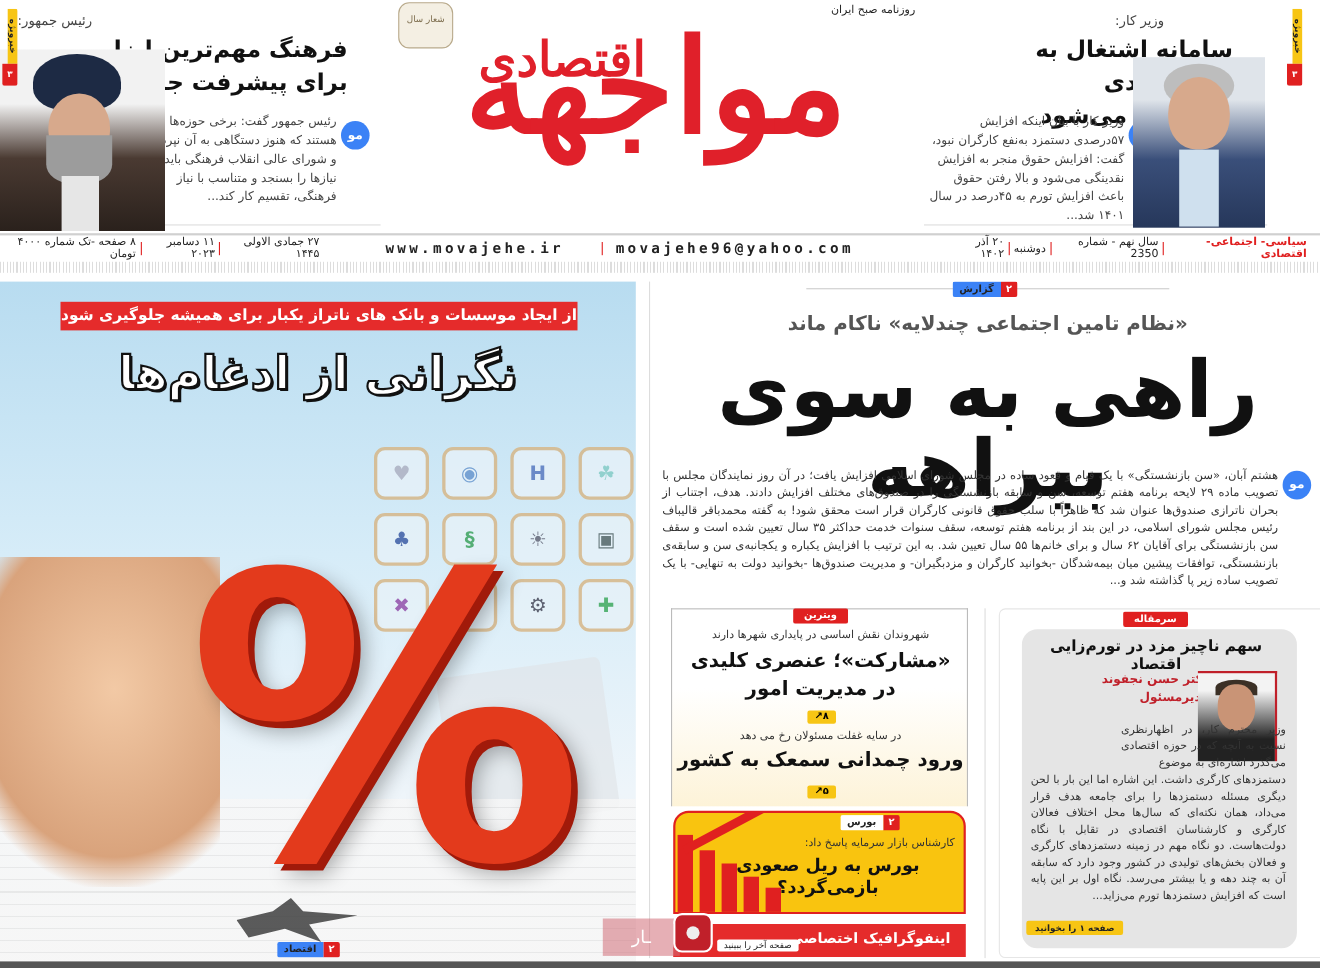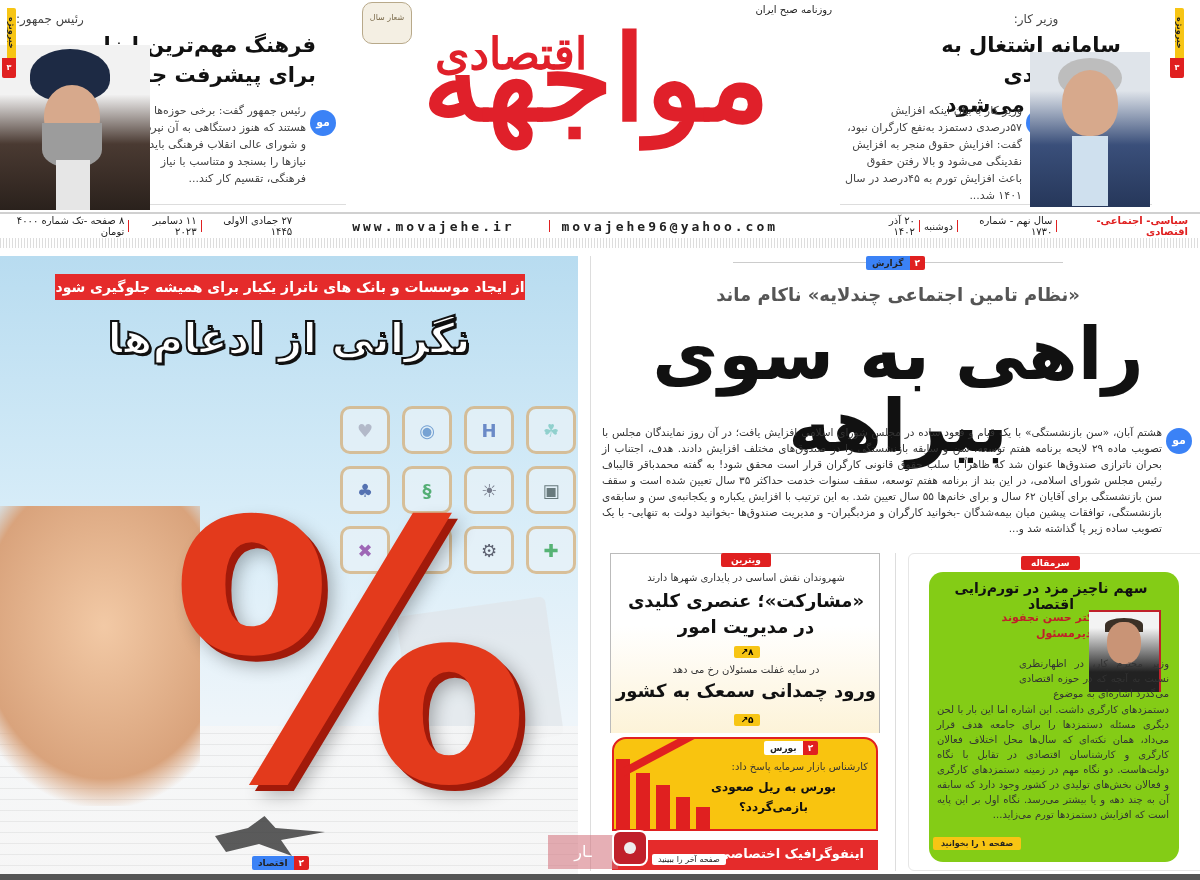--- a/index.html
+++ b/index.html
@@ -54,21 +54,21 @@
 
   
   .lead { position: absolute; left: 596px; top: 256px; width: 604px; height: 282px; }
   .lead .topline { position: absolute; left: 0; top: 6px; width: 330px; height: 1px; background: #ccc; left: 0; right: 0; margin: auto; }
   .lead .sub { position: absolute; left: 0; width: 604px; top: 28px; text-align: center; font-size: 18px; font-weight: bold; color: #555; }
   .lead .big { position: absolute; left: 0; width: 604px; top: 62px; text-align: center; font-size: 72px; font-weight: bold; color: #111; line-height: 1; letter-spacing: -1px; }
   .lead .text { position: absolute; left: 6px; top: 168px; width: 560px; font-size: 10.5px; line-height: 16px; color: #333; text-align: justify; }
 
   
   .editorial { position: absolute; left: 908px; top: 553px; width: 330px; height: 318px; border: 1px solid #e6e6e6; border-radius: 6px; background: #fff; }
-  .editorial .inner { position: absolute; left: 20px; top: 18px; width: 250px; height: 290px; background: #84cc16; border-radius: 14px; }
+  .editorial .inner { position: absolute; left: 20px; top: 18px; width: 250px; height: 290px; background: #e5e5e5; border-radius: 14px; }
   .editorial .head { position: absolute; right: 10px; top: 8px; width: 236px; text-align: center; font-size: 14px; font-weight: bold; color: #111; }
   .editorial .author { position: absolute; right: 80px; top: 38px; font-size: 11px; font-weight: bold; color: #c0202a; text-align: right; line-height: 16px; }
   .editorial .photo2 { position: absolute; left: 0px; top: 38px; width: 72px; height: 82px; border: 2px solid #c0202a; border-left: none; border-bottom: none; background: linear-gradient(180deg, #f3f3f3 0 20%, #222 75%); overflow: hidden; }
   .editorial .photo2 .f { position: absolute; left: 18px; top: 10px; width: 34px; height: 42px; border-radius: 45%; background: #c99476; }
   .editorial .photo2 .h { position: absolute; left: 16px; top: 6px; width: 38px; height: 14px; border-radius: 50% 50% 0 0; background: #3b3026; }
   .editorial .text { position: absolute; right: 10px; top: 84px; width: 150px; font-size: 10px; line-height: 15px; color: #333; text-align: justify; }
   .editorial .text2 { position: absolute; right: 10px; top: 130px; width: 232px; font-size: 10px; line-height: 15px; color: #333; text-align: justify; }
   .editorial .more { position: absolute; left: 4px; bottom: 12px; background: #f7c514; font-size: 8px; font-weight: bold; padding: 2px 8px; color: #222; border-radius: 2px; }
 
   .window { position: absolute; left: 610px; top: 553px; width: 270px; height: 180px; border: 1px solid #bbb; border-bottom: none; background: linear-gradient(180deg, #fff 0 40%, #fdf3d8 100%); }
@@ -76,21 +76,21 @@
   .window .t { position: absolute; left: 0; width: 270px; top: 34px; text-align: center; font-size: 18px; font-weight: bold; color: #111; line-height: 26px; }
   .window .pg { position: absolute; left: 123px; width: 26px; height: 12px; background: #f7c514; font-size: 9px; text-align: center; line-height: 12px; font-weight: bold; border-radius: 2px; }
   .window .k2 { position: absolute; left: 0; width: 270px; top: 110px; text-align: center; font-size: 10px; color: #333; }
   .window .t2 { position: absolute; left: 0; width: 270px; top: 126px; text-align: center; font-size: 18px; font-weight: bold; color: #111; }
 
   .bourse { position: absolute; left: 612px; top: 737px; width: 266px; height: 94px; background: #f9c40f; border: 2px solid #e02020; border-radius: 14px 14px 0 0; overflow: hidden; }
   .bourse .bars { position: absolute; left: 2px; bottom: 0; display: flex; align-items: flex-end; gap: 6px; }
   .bourse .bars div { width: 14px; background: #e02020; }
   .bourse .arrow { position: absolute; left: 8px; top: 30px; width: 110px; height: 8px; background: #e02020; transform: rotate(-28deg); transform-origin: left center; }
   .bourse .k { position: absolute; right: 8px; top: 22px; font-size: 10px; color: #333; }
-  .bourse .t { position: absolute; right: 40px; top: 38px; font-size: 12px; font-weight: bold; color: #111; text-align: center; line-height: 20px; }
+  .bourse .t { position: absolute; right: 40px; top: 38px; font-size: 16px; font-weight: bold; color: #111; text-align: center; line-height: 20px; }
   .infog { position: absolute; left: 612px; top: 840px; width: 266px; height: 30px; background: #e52b2b; }
   .infog .t { position: absolute; right: 14px; top: 6px; font-size: 13px; font-weight: bold; color: #fff; }
   .infog .more { position: absolute; left: 40px; top: 14px; background: #fff; font-size: 8px; color: #222; padding: 1px 6px; border-radius: 2px; }
   .pin { position: absolute; left: 612px; top: 830px; width: 36px; height: 36px; border-radius: 8px; background: #c0202a; border: 2px solid #fff; }
   .pin::after { content: ""; position: absolute; left: 10px; top: 10px; width: 12px; height: 12px; border-radius: 50%; background: #eee; }
   .watermark { position: absolute; left: 548px; top: 835px; width: 70px; height: 34px; background: rgba(210,110,120,0.55); color: #fff; font-size: 16px; font-weight: normal; text-align: center; line-height: 34px; }
 
   .divider-v { position: absolute; width: 1px; background: #ddd; }
   .bottom-border { position: absolute; left: 0; top: 874px; width: 1200px; height: 6px; background: #555; }
 </style>
@@ -144,21 +144,21 @@
     </div>
     <div class="side-tab" style="left:2px;">
       <div class="y">خبرویژه</div>
       <div class="r">۳</div>
     </div>
   </div>
 
   <div class="infobar">
     <span style="margin-right:12px;font-weight:bold;" class="sec">سیاسی- اجتماعی- اقتصادی</span>
     <span class="sep"></span>
-    <span>سال نهم - شماره ۱۷۳۰</span>
+    <span>سال نهم - شماره 2350</span>
     <span class="sep"></span>
     <span>دوشنبه</span>
     <span class="sep"></span>
     <span>۲۰ آذر ۱۴۰۲</span>
     <span style="margin-right:90px; direction:ltr;" class="mono">movajehe96@yahoo.com</span>
     <span class="sep" style="margin-right:12px;"></span>
     <span style="margin-right:30px; direction:ltr;" class="mono">www.movajehe.ir</span>
     <span style="margin-right:60px;">۲۷ جمادی الاولی ۱۴۴۵</span>
     <span class="sep"></span>
     <span>۱۱ دسامبر ۲۰۲۳</span>

